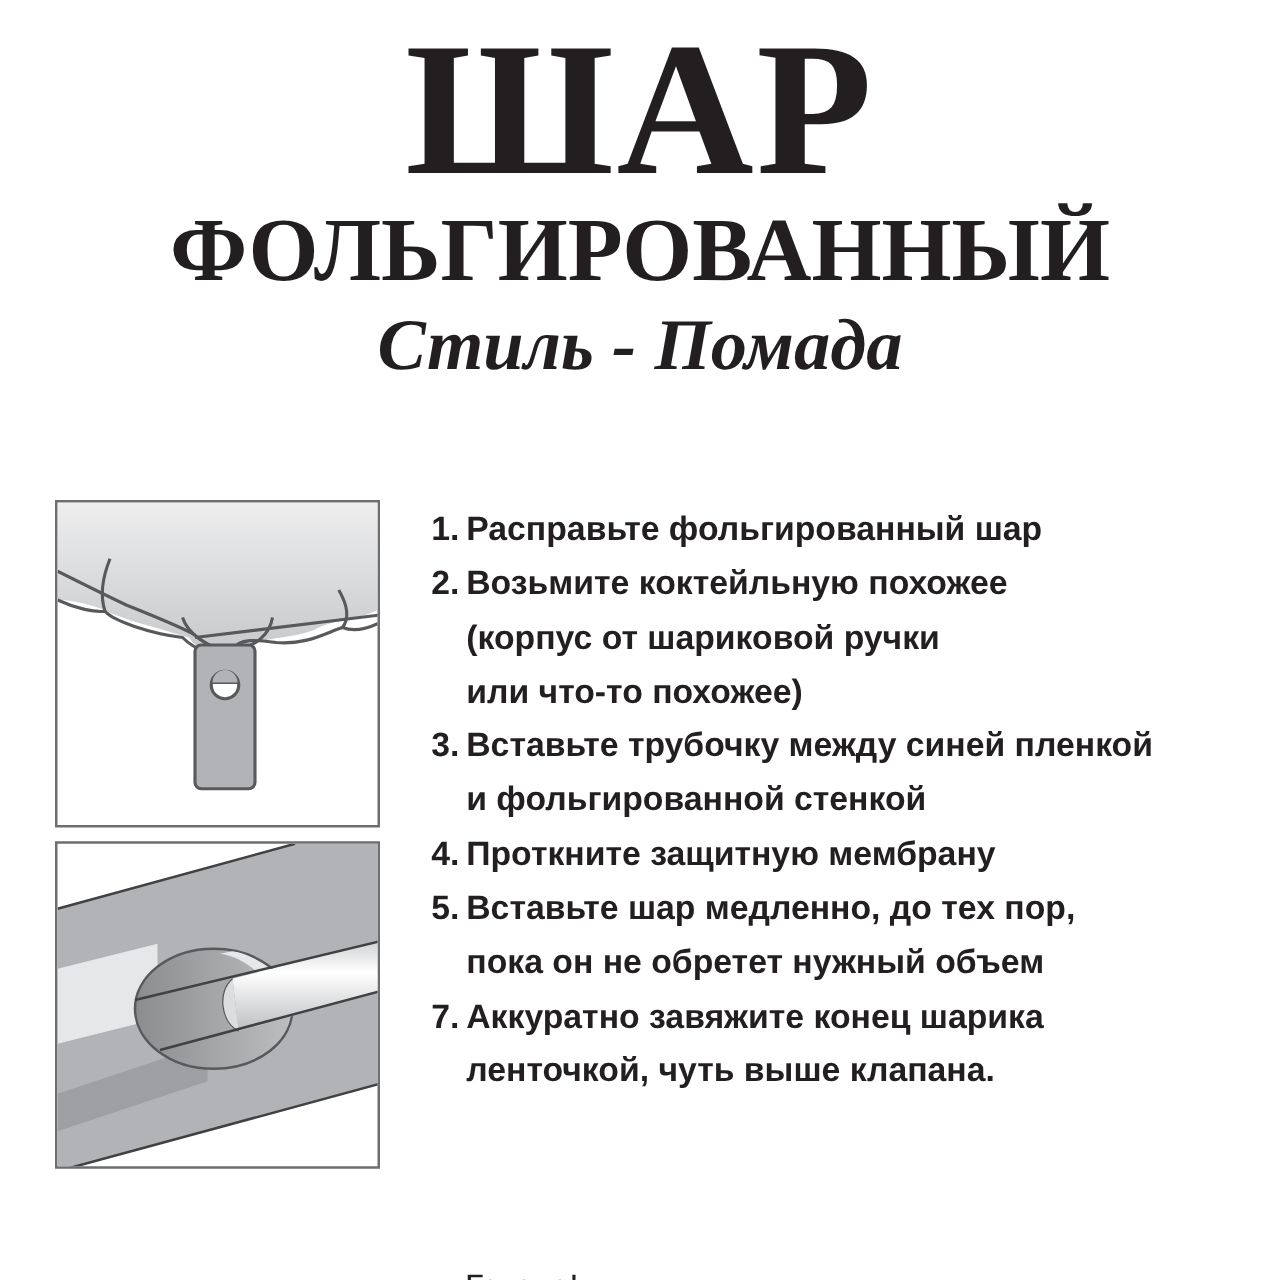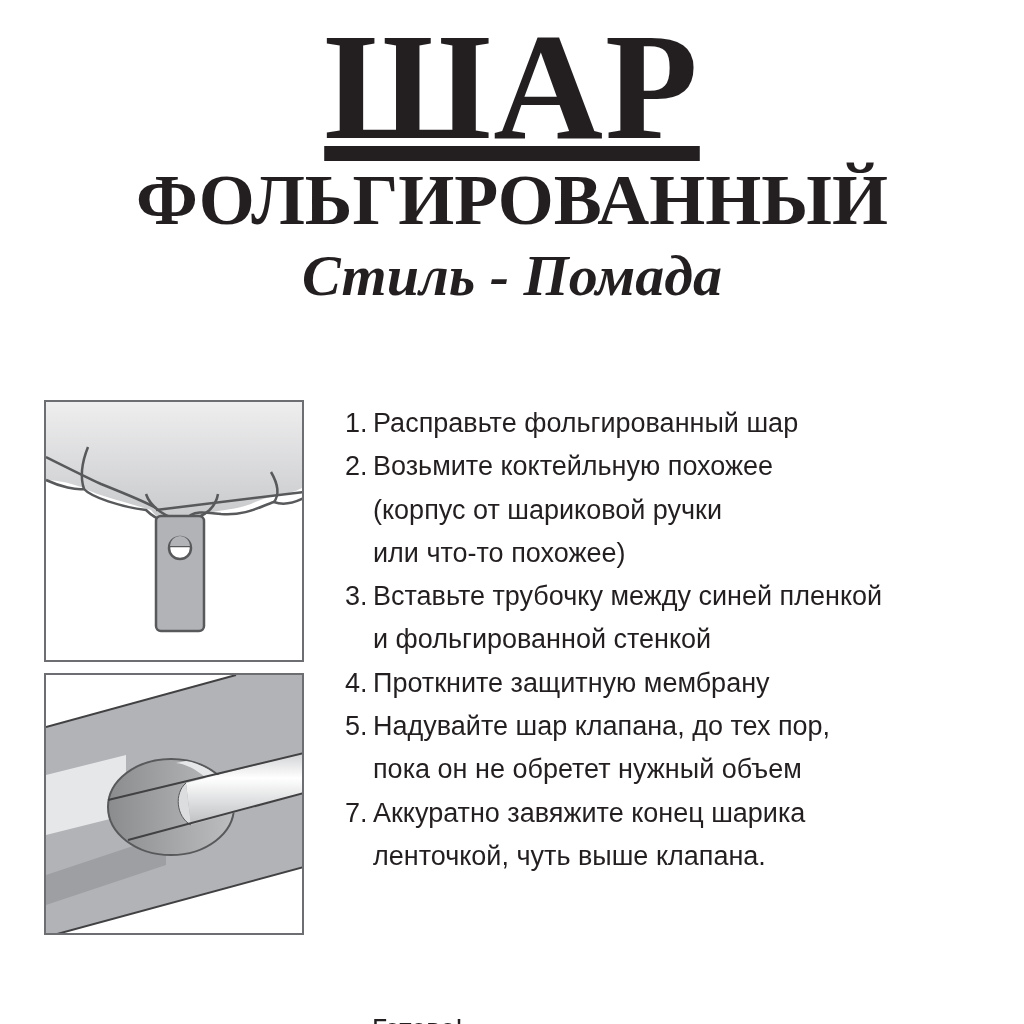--- a/index.html
+++ b/index.html
@@ -1,25 +1,25 @@
 <!DOCTYPE html>
 <html><head>
 <meta charset="utf-8">
 <style>
   html, body { margin:0; padding:0; }
   body { width:1024px; height:1024px; background:#ffffff; position:relative; overflow:hidden; color:#231f20; }
   .title { position:absolute; left:0; width:1024px; text-align:center; font-family:"Liberation Serif","DejaVu Serif",serif; font-weight:bold; color:#231f20; }
-  .t1 { top:12px; font-size:152px; line-height:150px; letter-spacing:2px;text-decoration:underline; }
+  .t1 { top:12px; font-size:152px; line-height:150px; letter-spacing:2px; }
   .t2 { top:160px; font-size:72px; line-height:80px;text-align:center; }
   .t3 { top:246px; font-size:58px; line-height:60px; font-style:italic; }
   .panel { position:absolute; left:44px; width:260px; border:2px solid #6d6e71; box-sizing:border-box; overflow:hidden; background:#fff; }
   .p1 { top:400px; height:262px; }
   .p2 { top:673px; height:262px; }
   .panel svg { position:absolute; left:0; top:0; }
-  .steps { position:absolute; left:345px; top:402px; font-family:"Liberation Sans","DejaVu Sans",sans-serif; font-size:27px; line-height:43.3px; color:#231f20; }
+  .steps { position:absolute; left:345px; top:402px; font-family:"Liberation Sans","DejaVu Sans",sans-serif; font-size:27px; line-height:43.3px; color:#231f20;font-weight:bold; }
   .line { white-space:nowrap; }
   .indent { padding-left:28px; }
   .num { display:inline-block; min-width:28px; }
   .done { position:absolute; left:372px; top:1008px; font-family:"Liberation Sans","DejaVu Sans",sans-serif; font-size:27px; line-height:43px; color:#231f20; }
 </style>
 </head>
 <body>
 
 <div class="title t1">ШАР</div>
 <div class="title t2">ФОЛЬГИРОВАННЫЙ</div>
@@ -75,19 +75,19 @@
 </div>
 
 <div class="steps">
   <div class="line"><span class="num">1.</span><span>Расправьте фольгированный шар</span></div>
   <div class="line"><span class="num">2.</span><span>Возьмите коктейльную похожее</span></div>
   <div class="line indent"><span>(корпус от шариковой ручки</span></div>
   <div class="line indent"><span>или что-то похожее)</span></div>
   <div class="line"><span class="num">3.</span><span>Вставьте трубочку между синей пленкой</span></div>
   <div class="line indent"><span>и фольгированной стенкой</span></div>
   <div class="line"><span class="num">4.</span><span>Проткните защитную мембрану</span></div>
-  <div class="line"><span class="num">5.</span><span>Надувайте шар клапана, до тех пор,</span></div>
+  <div class="line"><span class="num">5.</span><span>Вставьте шар медленно, до тех пор,</span></div>
   <div class="line indent"><span>пока он не обретет нужный объем</span></div>
   <div class="line"><span class="num">7.</span><span>Аккуратно завяжите конец шарика</span></div>
   <div class="line indent"><span>ленточкой, чуть выше клапана.</span></div>
 </div>
 
 <div class="done">Готово!</div>
 
 </body></html>

